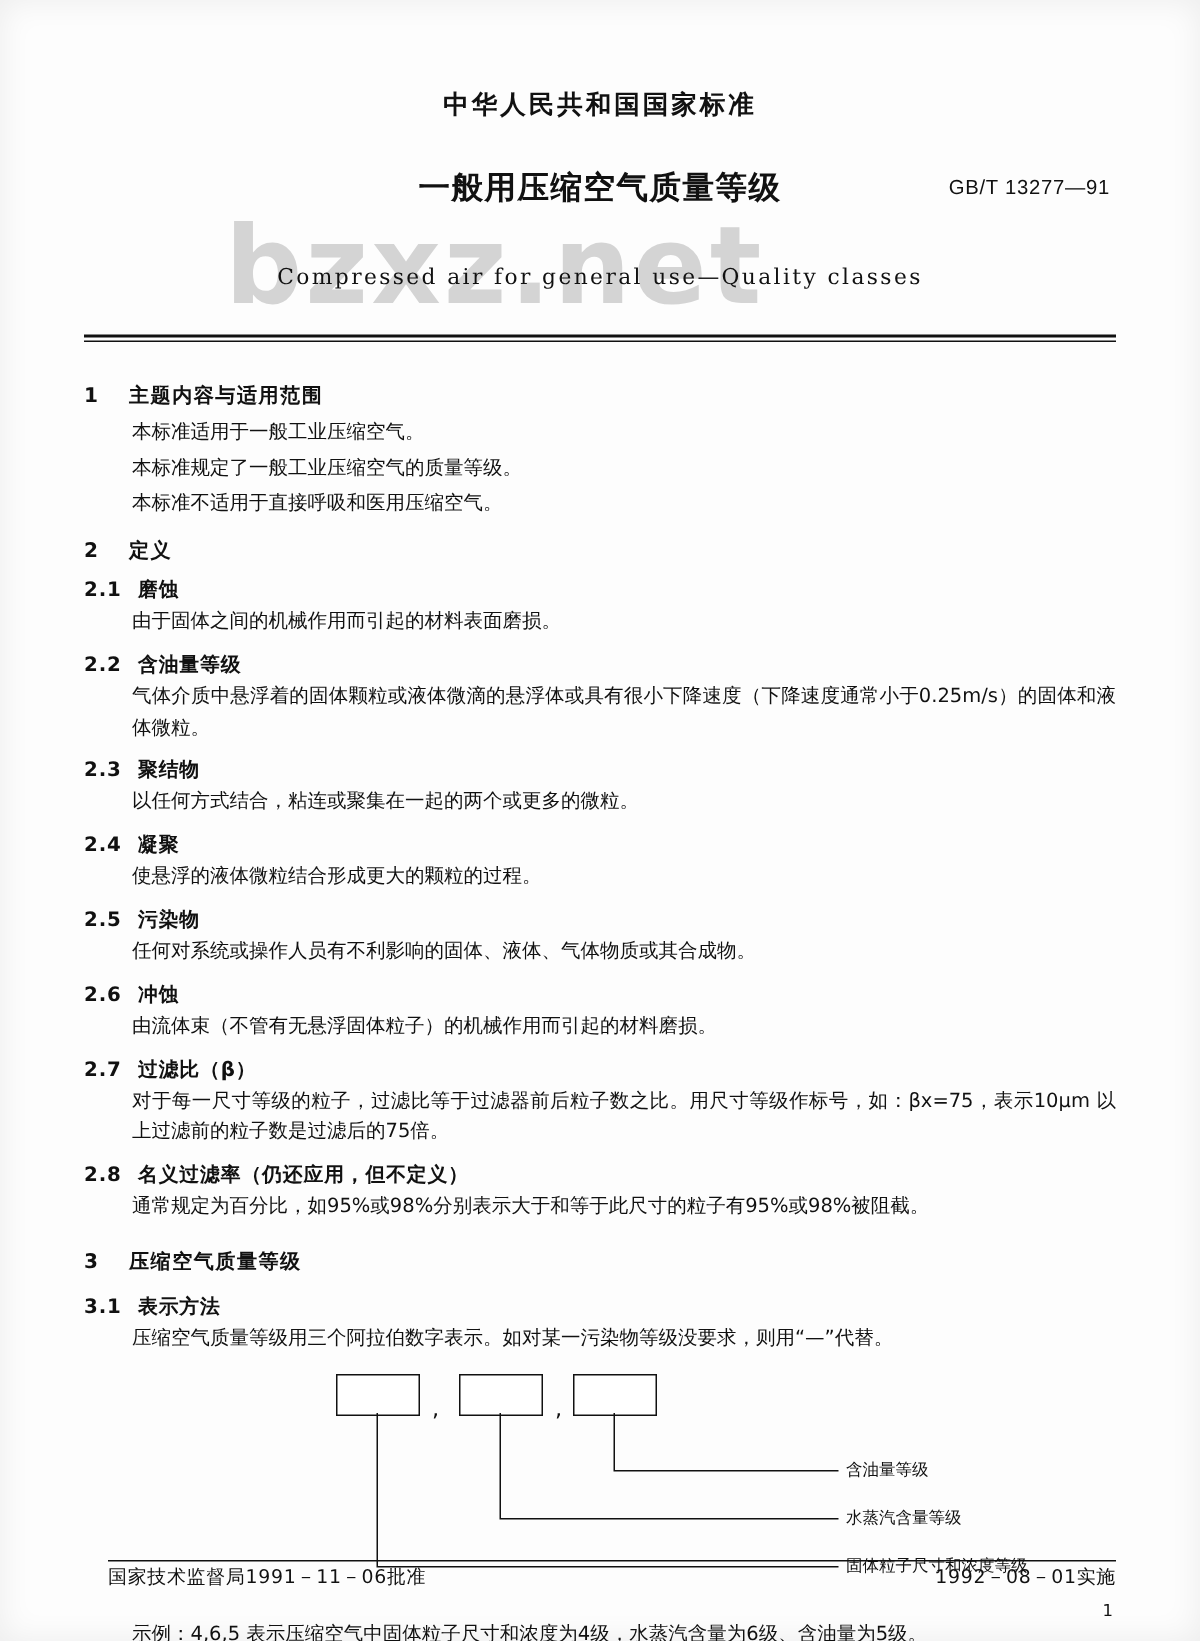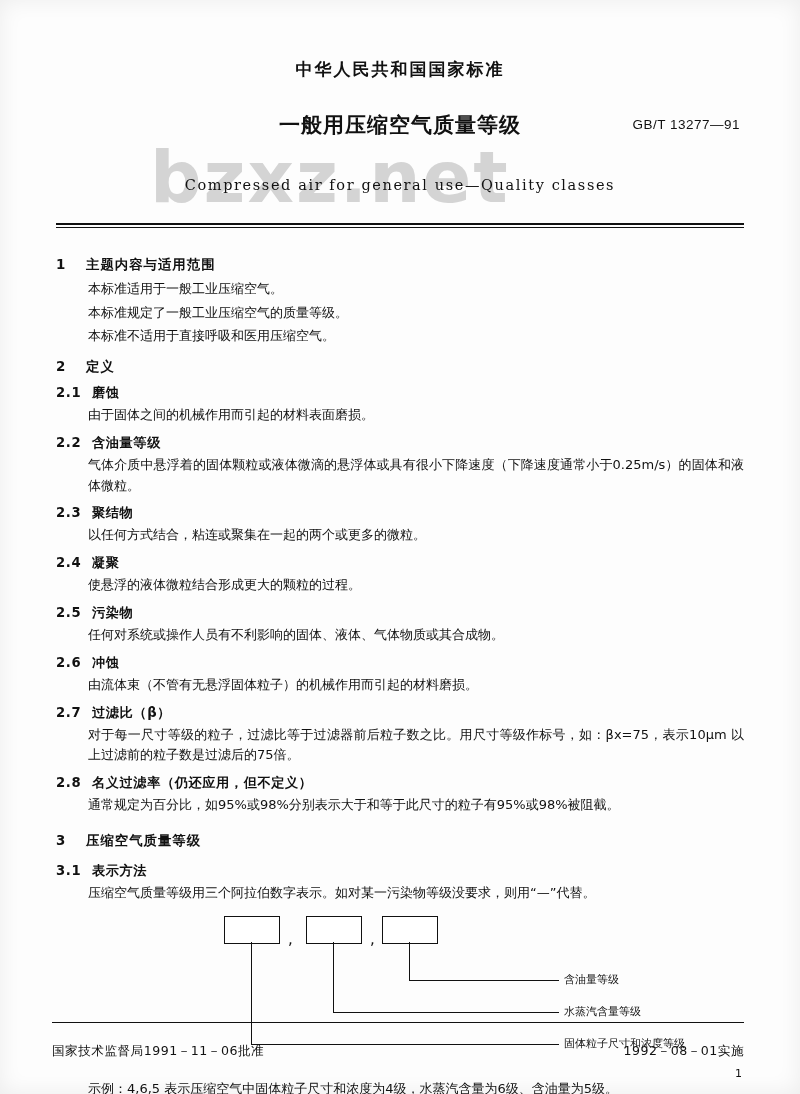--- a/index.html
+++ b/index.html
@@ -147,25 +147,25 @@
     font-size: 11px;
     white-space: nowrap;
   }
   .example {
     margin-top: 14px;
     margin-left: 32px;
     font-size: 13px;
   }
   .footer {
     position: absolute;
-    left: 52px;
+    left: 72px;
     right: 56px;
     bottom: 34px;
     border-top: 1.6px solid #111;
-    padding-top: 20px;
+    padding-top: 2px;
     font-size: 12.6px;
     display: flex;
     justify-content: space-between;
     letter-spacing: 0.5px;
   }
   .pagenum {
     position: absolute;
     right: 58px;
     bottom: 14px;
     font-size: 11px;

